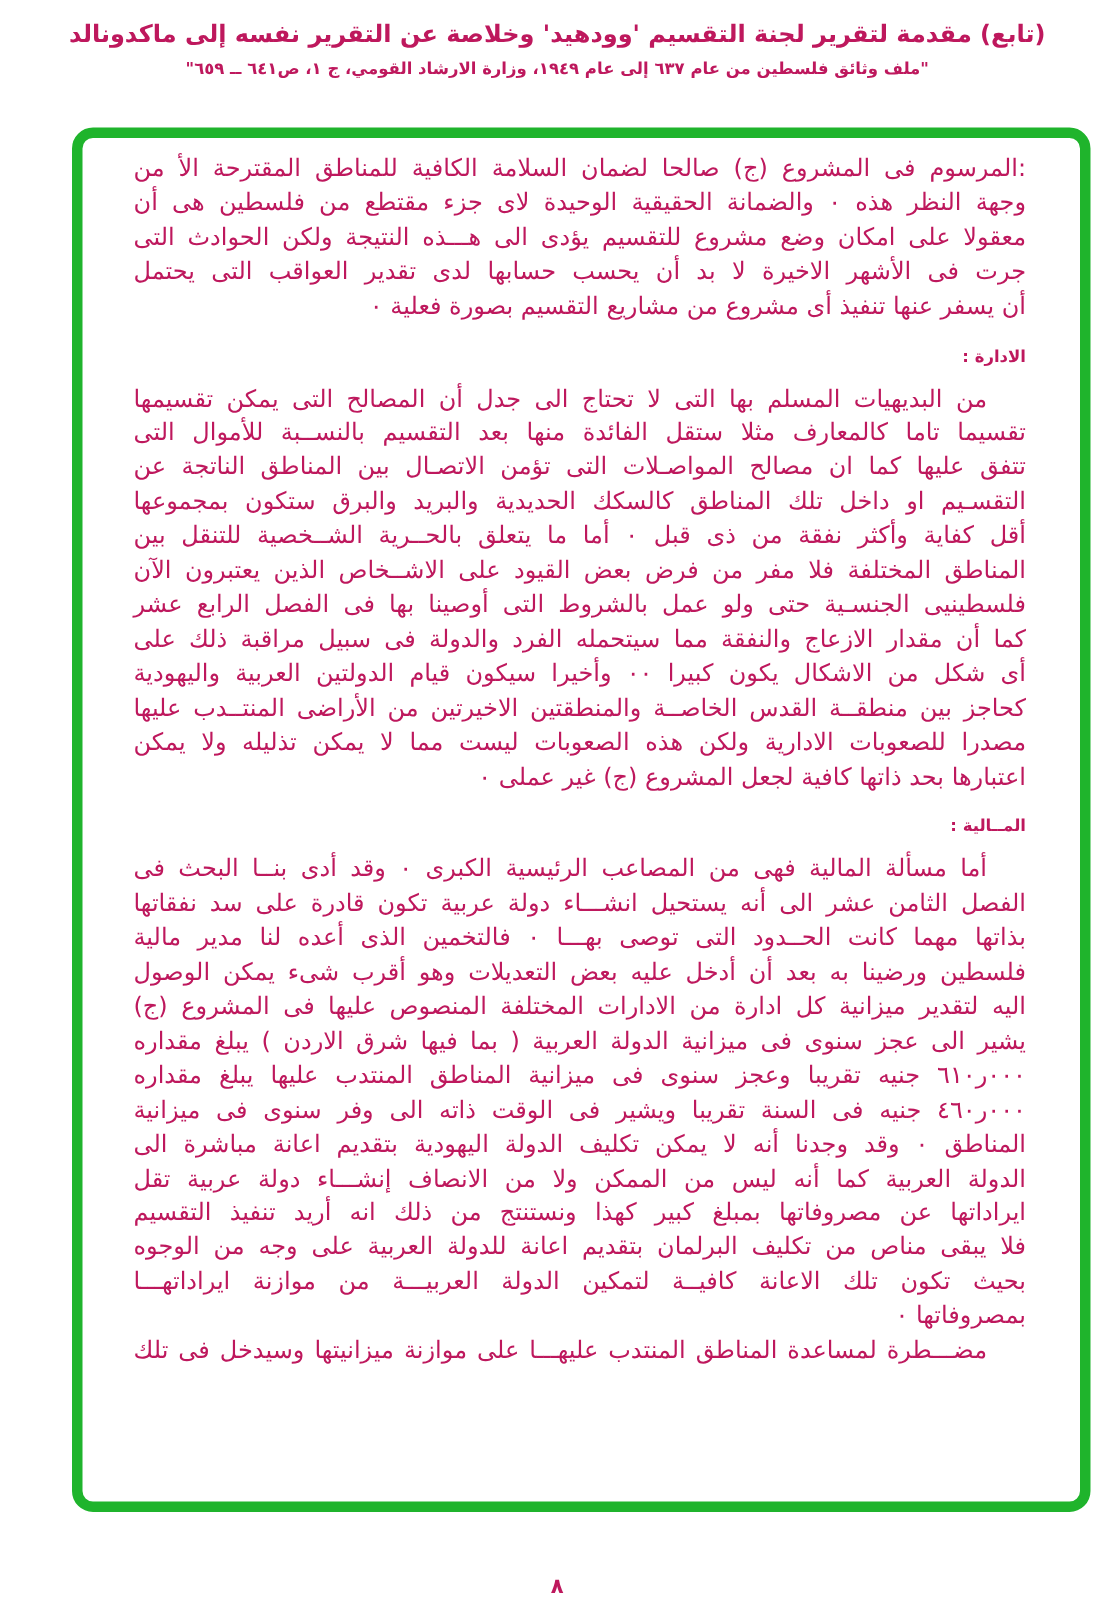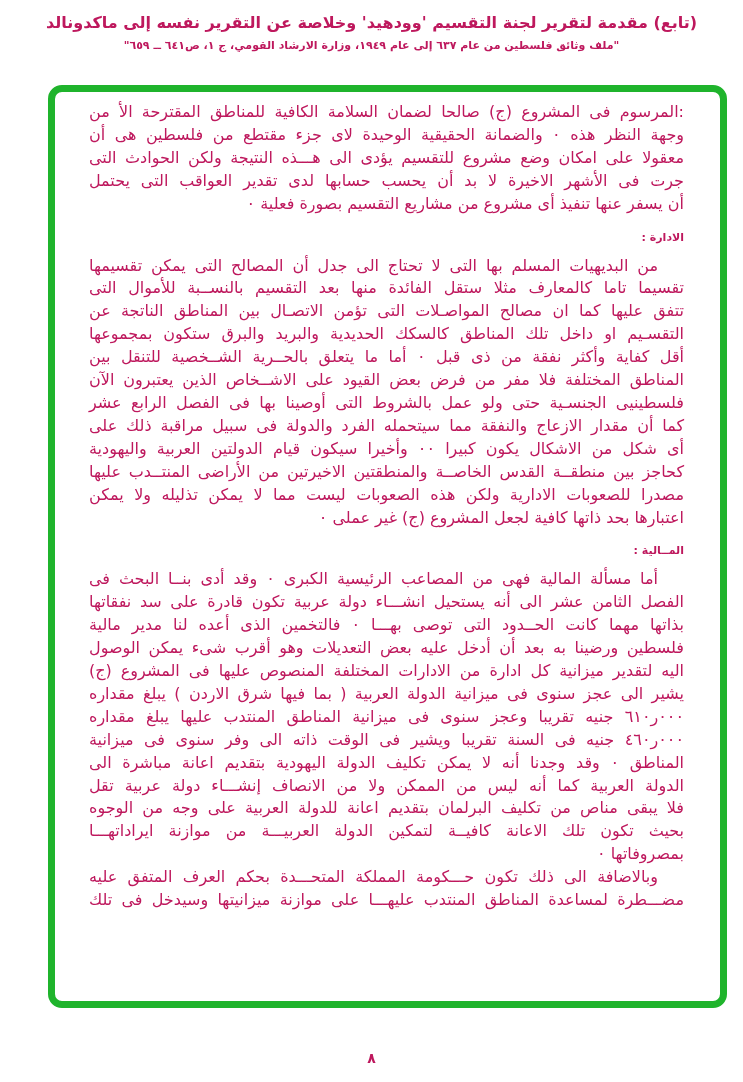--- a/index.html
+++ b/index.html
@@ -65,26 +65,26 @@
         <div class="tline">أما مسألة المالية فهى من المصاعب الرئيسية الكبرى ٠ وقد أدى بنــا البحث فى</div>
         <div class="tline">الفصل الثامن عشر الى أنه يستحيل انشـــاء دولة عربية تكون قادرة على سد نفقاتها</div>
         <div class="tline">بذاتها مهما كانت الحــدود التى توصى بهـــا ٠ فالتخمين الذى أعده لنا مدير مالية</div>
         <div class="tline">فلسطين ورضينا به بعد أن أدخل عليه بعض التعديلات وهو أقرب شىء يمكن الوصول</div>
         <div class="tline">اليه لتقدير ميزانية كل ادارة من الادارات المختلفة المنصوص عليها فى المشروع (ج)</div>
         <div class="tline">يشير الى عجز سنوى فى ميزانية الدولة العربية ( بما فيها شرق الاردن ) يبلغ مقداره</div>
         <div class="tline">٠٠٠ر٦١٠ جنيه تقريبا وعجز سنوى فى ميزانية المناطق المنتدب عليها يبلغ مقداره</div>
         <div class="tline">٠٠٠ر٤٦٠ جنيه فى السنة تقريبا ويشير فى الوقت ذاته الى وفر سنوى فى ميزانية</div>
         <div class="tline">المناطق ٠ وقد وجدنا أنه لا يمكن تكليف الدولة اليهودية بتقديم اعانة مباشرة الى</div>
         <div class="tline">الدولة العربية كما أنه ليس من الممكن ولا من الانصاف إنشـــاء دولة عربية تقل</div>
+        <div class="tline">ايراداتها عن مصروفاتها بمبلغ كبير كهذا ونستنتج من ذلك انه أريد تنفيذ التقسيم</div>
         <div class="tline">فلا يبقى مناص من تكليف البرلمان بتقديم اعانة للدولة العربية على وجه من الوجوه</div>
         <div class="tline">بحيث تكون تلك الاعانة كافيــة لتمكين الدولة العربيـــة من موازنة ايراداتهـــا</div>
         <div class="tline last">بمصروفاتها ٠</div>
       </div>
 
     <div class="para indent justify-last">
-        <div class="tline">وبالاضافة الى ذلك تكون حـــكومة المملكة المتحـــدة بحكم العرف المتفق عليه</div>
         <div class="tline last">مضـــطرة لمساعدة المناطق المنتدب عليهـــا على موازنة ميزانيتها وسيدخل فى تلك</div>
       </div>
   </div>
 
   <div class="pageno">٨</div>
 
 </div>
 
 </body></html>

